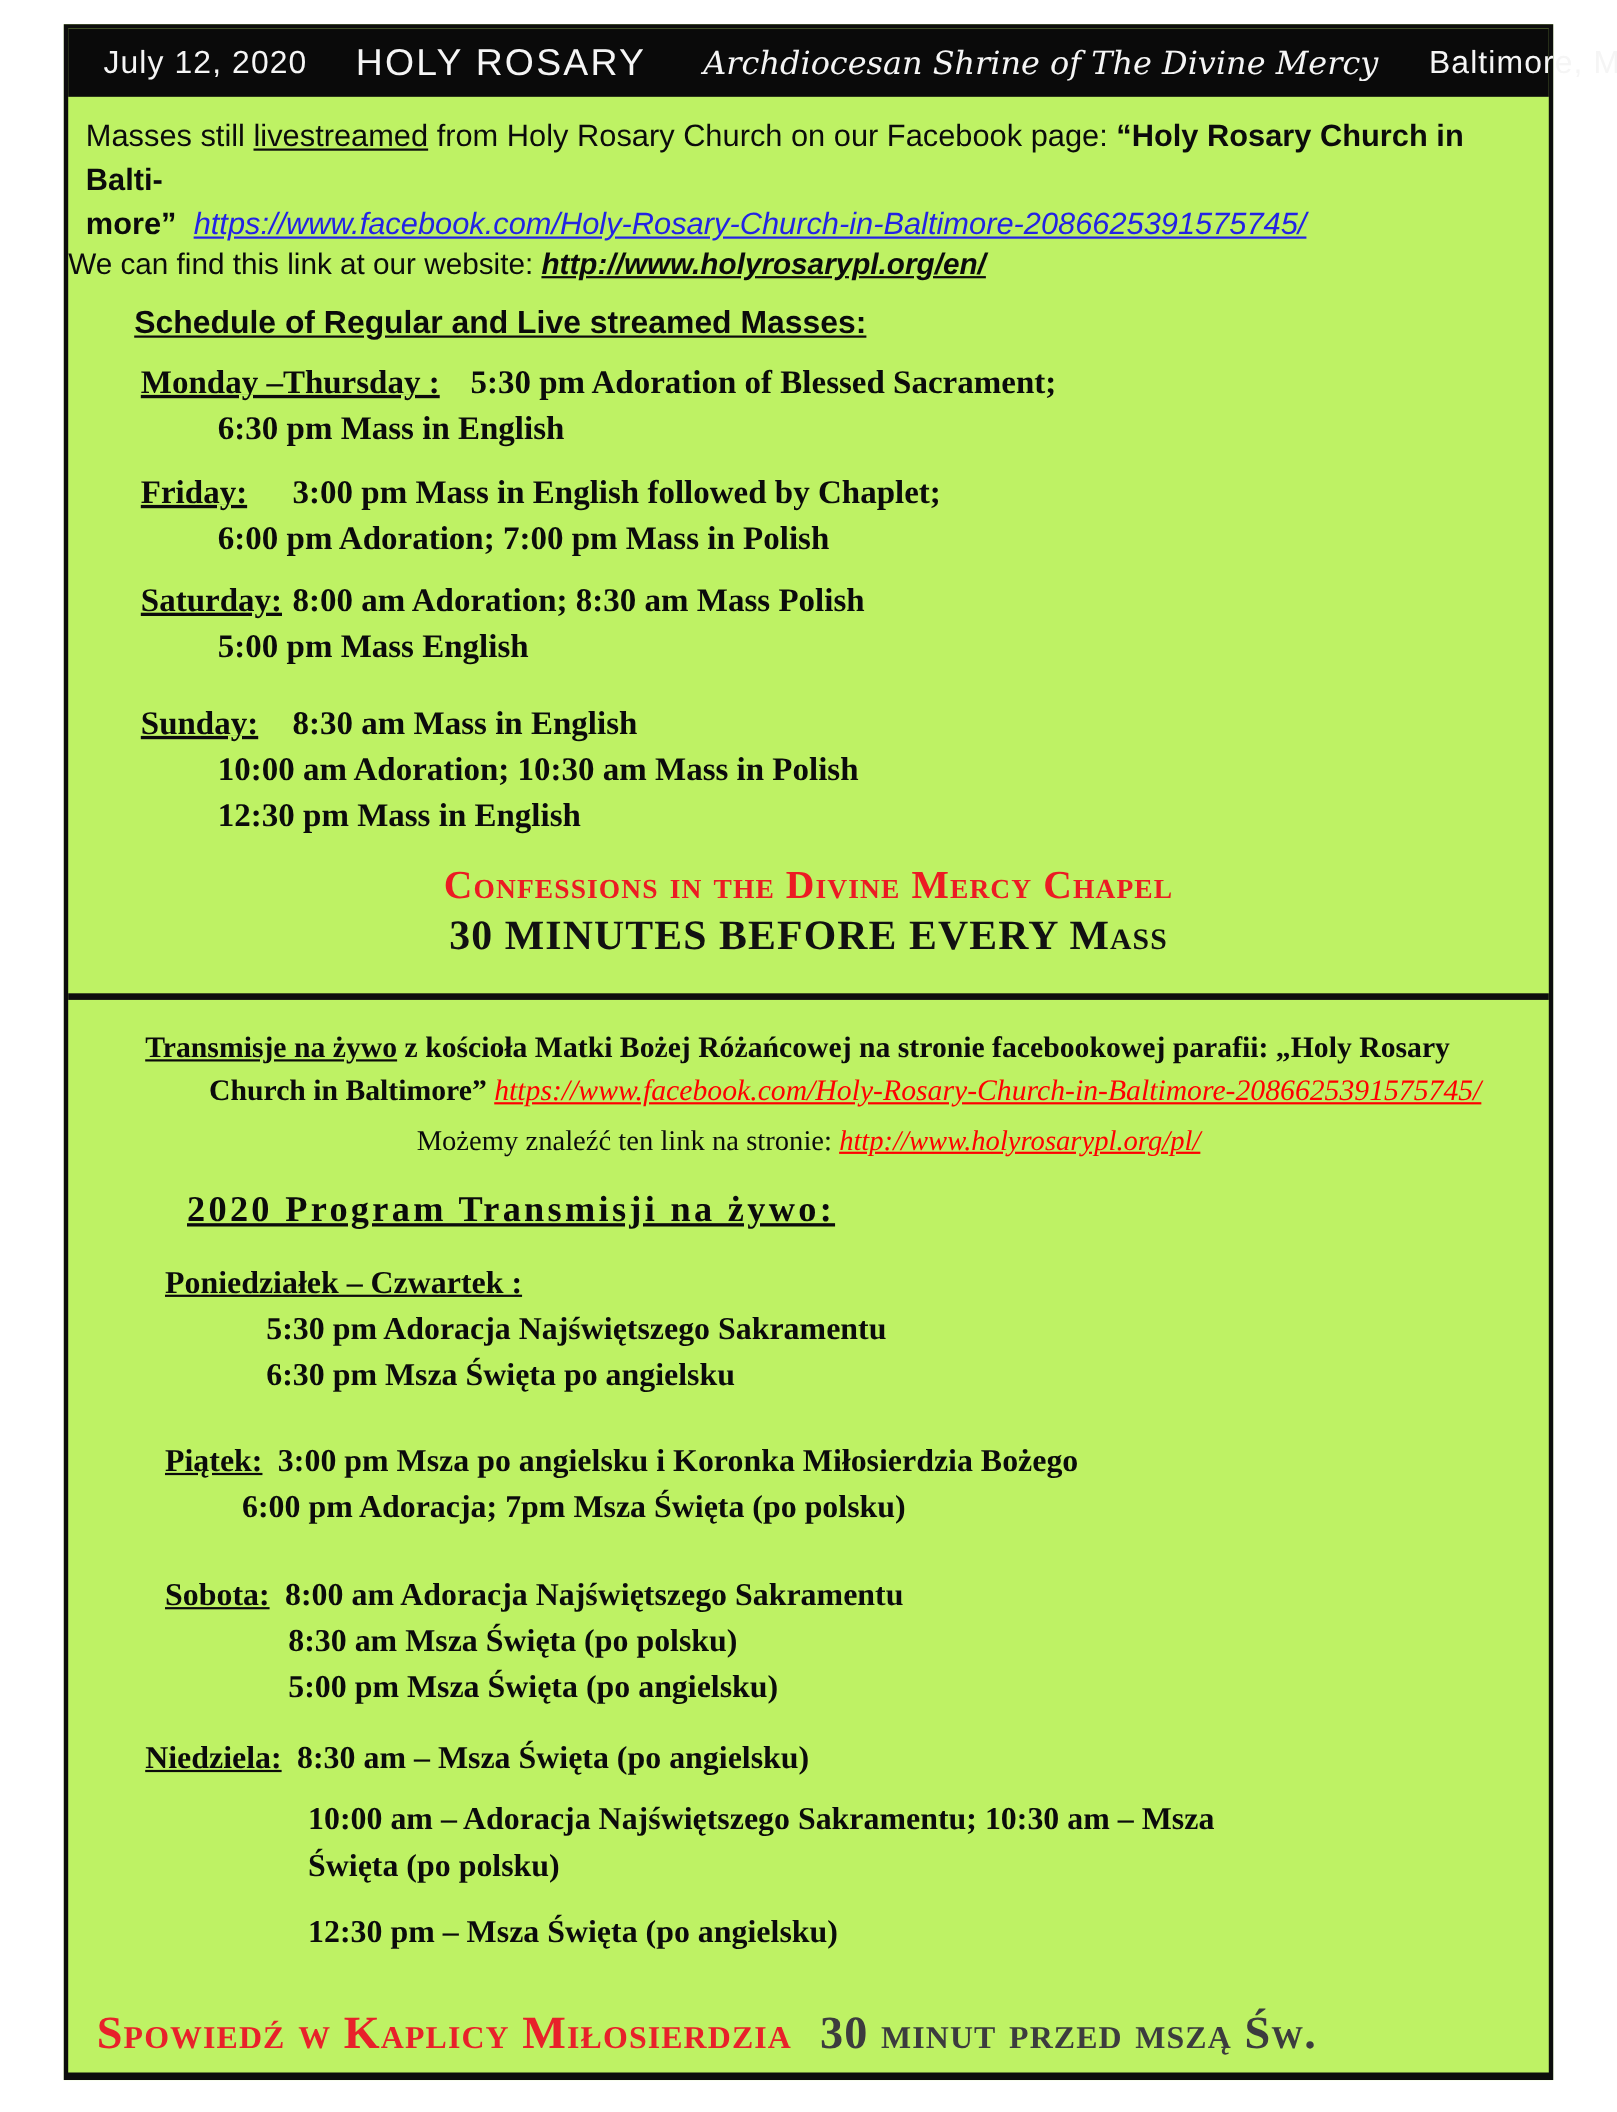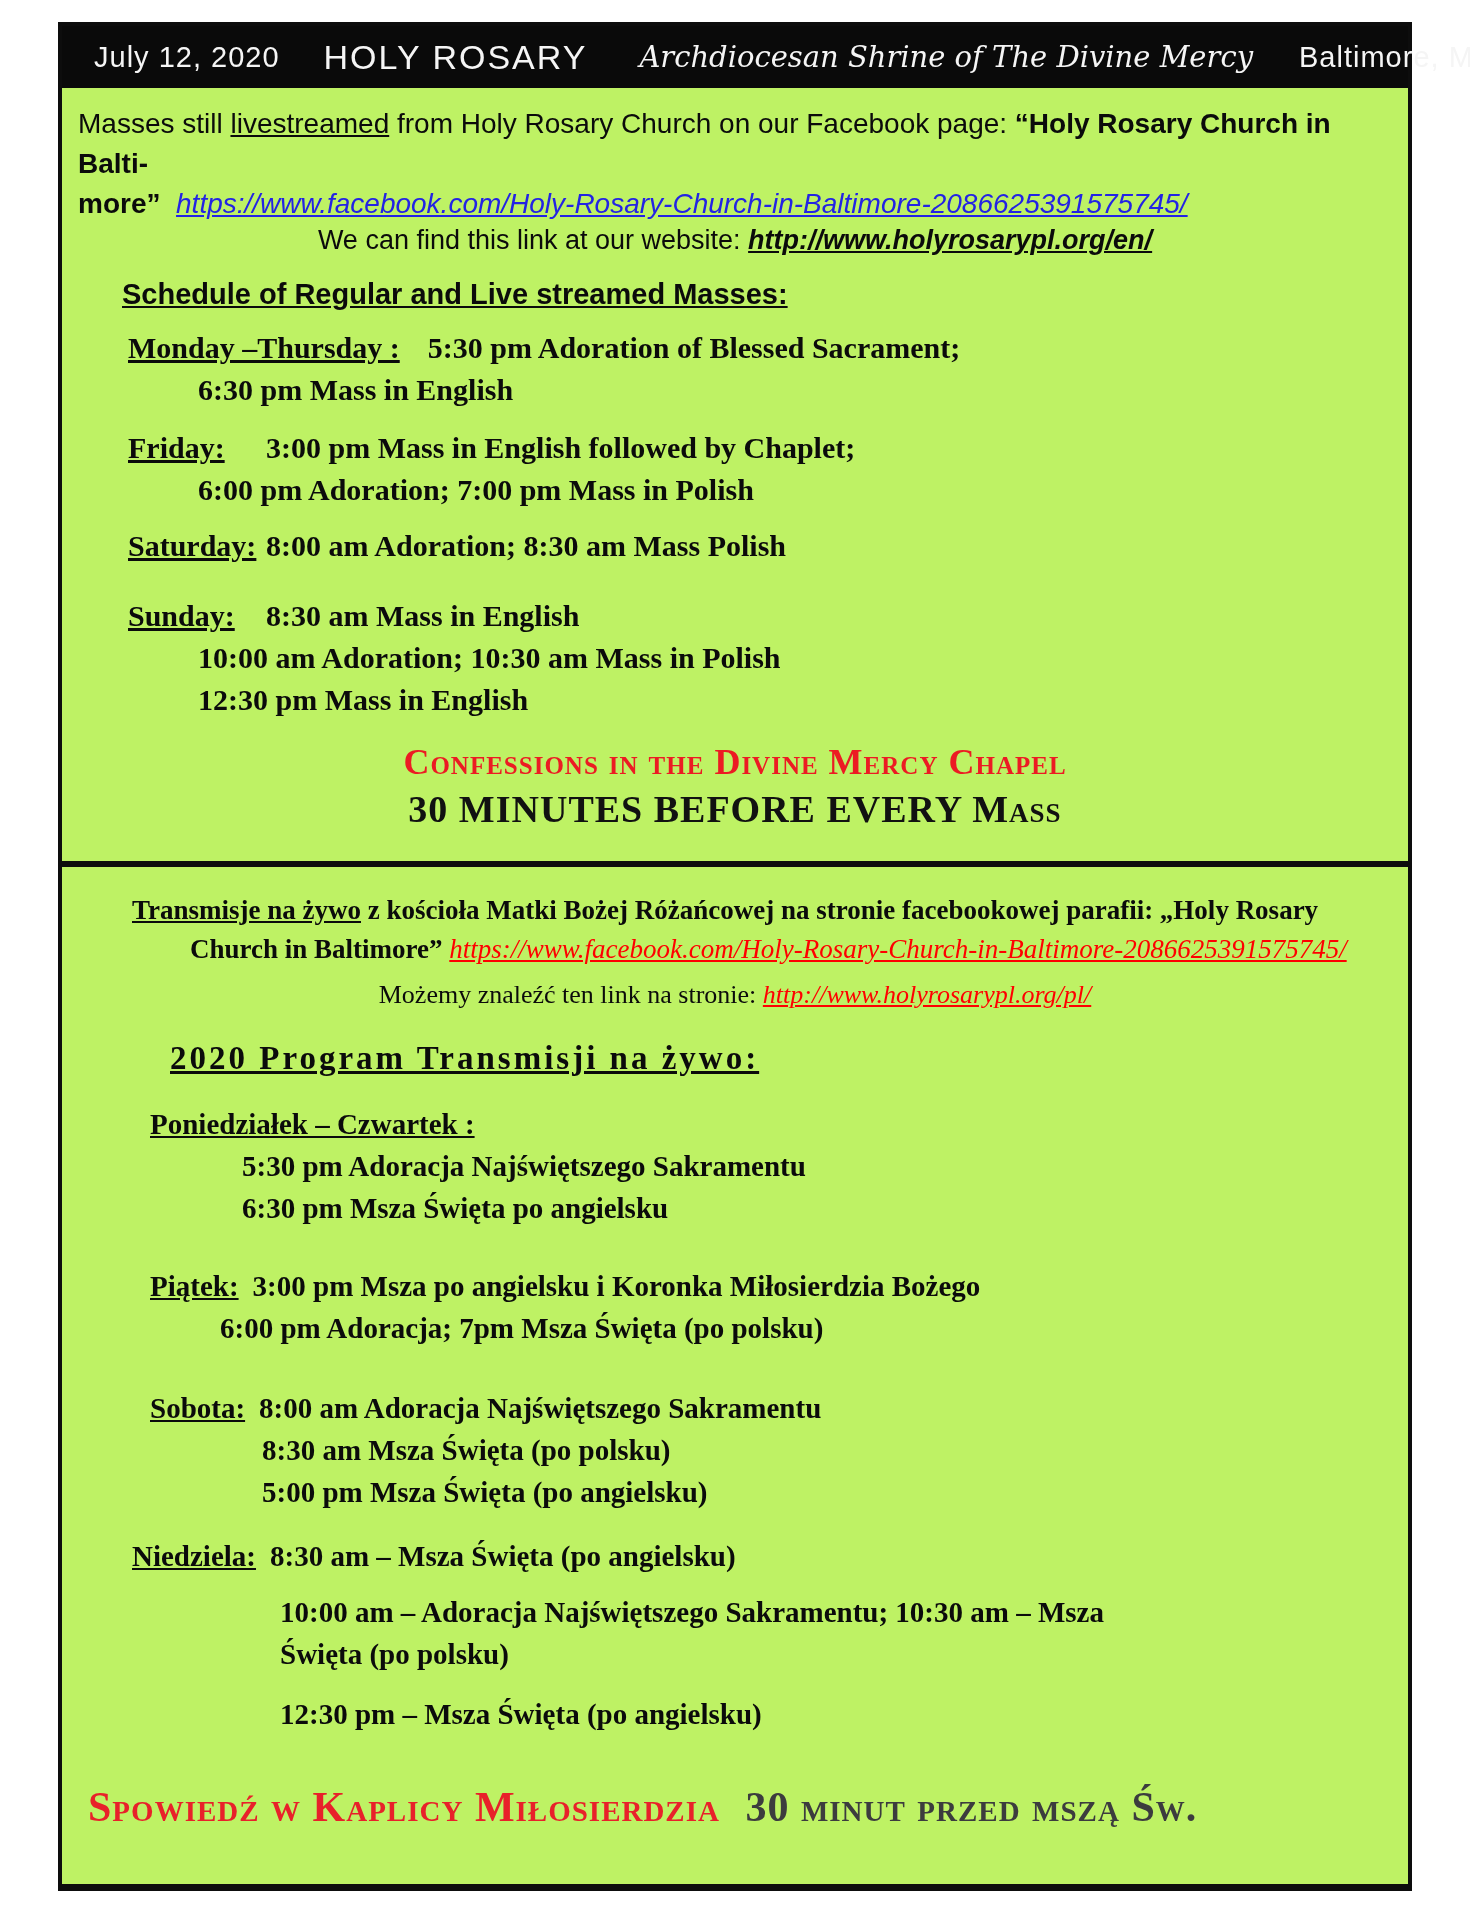--- a/index.html
+++ b/index.html
@@ -13,21 +13,21 @@
   .topbar .date{margin-left:32px;font-size:29px;letter-spacing:1px;}
   .topbar .church{margin-left:44px;font-size:34px;letter-spacing:2px;}
   .topbar .shrine{margin-left:52px;font-family:"DejaVu Serif", serif;font-style:italic;font-size:29px;}
   .topbar .loc{margin-left:46px;font-size:29px;letter-spacing:1px;}
   
   .intro{font-family:"Liberation Sans", sans-serif;font-size:28px;line-height:1.42;
          margin:16px 14px 0 16px;}
   .intro .u{text-decoration:underline;}
   .intro b{font-weight:700;}
   a.bluelink{color:#2323e4;font-style:italic;text-decoration:underline;}
-  .site-line{font-family:"Liberation Sans", sans-serif;font-size:27px;text-align:center;margin:2px 0 0 0;}
+  .site-line{font-family:"Liberation Sans", sans-serif;font-size:27px;margin:2px 0 0 0;}
   .site-line a{color:#0b0b0b;font-weight:700;font-style:italic;text-decoration:underline;}
   .sched-head{font-family:"Liberation Sans", sans-serif;font-weight:700;font-size:29px;
               text-decoration:underline;margin:22px 0 0 60px;}
   .en-entries{margin-top:16px;font-weight:700;font-size:30px;line-height:1.4;}
   .entry{padding-left:66px;}
   .day{text-decoration:underline;display:inline-block;}
   .e1 .day{margin-right:28px;}
   .e2 .day,.e3 .day,.e4 .day{min-width:138px;}
   .cont{margin-left:70px;}
   .e2{margin-top:16px;} .e3{margin-top:14px;} .e4{margin-top:28px;}
@@ -83,20 +83,21 @@
       <div class="entry e1">
         <span class="day">Monday –Thursday :</span><span>5:30 pm Adoration of Blessed Sacrament;</span>
         <div class="cont">6:30 pm Mass in English</div>
       </div>
       <div class="entry e2">
         <span class="day">Friday:</span><span>3:00 pm Mass in English  followed by Chaplet;</span>
         <div class="cont">6:00 pm Adoration;   7:00 pm Mass  in Polish</div>
       </div>
       <div class="entry e3">
         <span class="day">Saturday:</span><span>8:00 am Adoration;   8:30 am Mass Polish</span>
+        <div class="cont">5:00 pm Mass English</div>
       </div>
       <div class="entry e4">
         <span class="day">Sunday:</span><span>8:30 am Mass in English</span>
         <div class="cont">10:00 am Adoration; 10:30 am Mass in Polish</div>
         <div class="cont">12:30 pm Mass in English</div>
       </div>
     </div>
 
     <div class="confess">
       <div class="l1">Confessions in the Divine Mercy Chapel</div>

